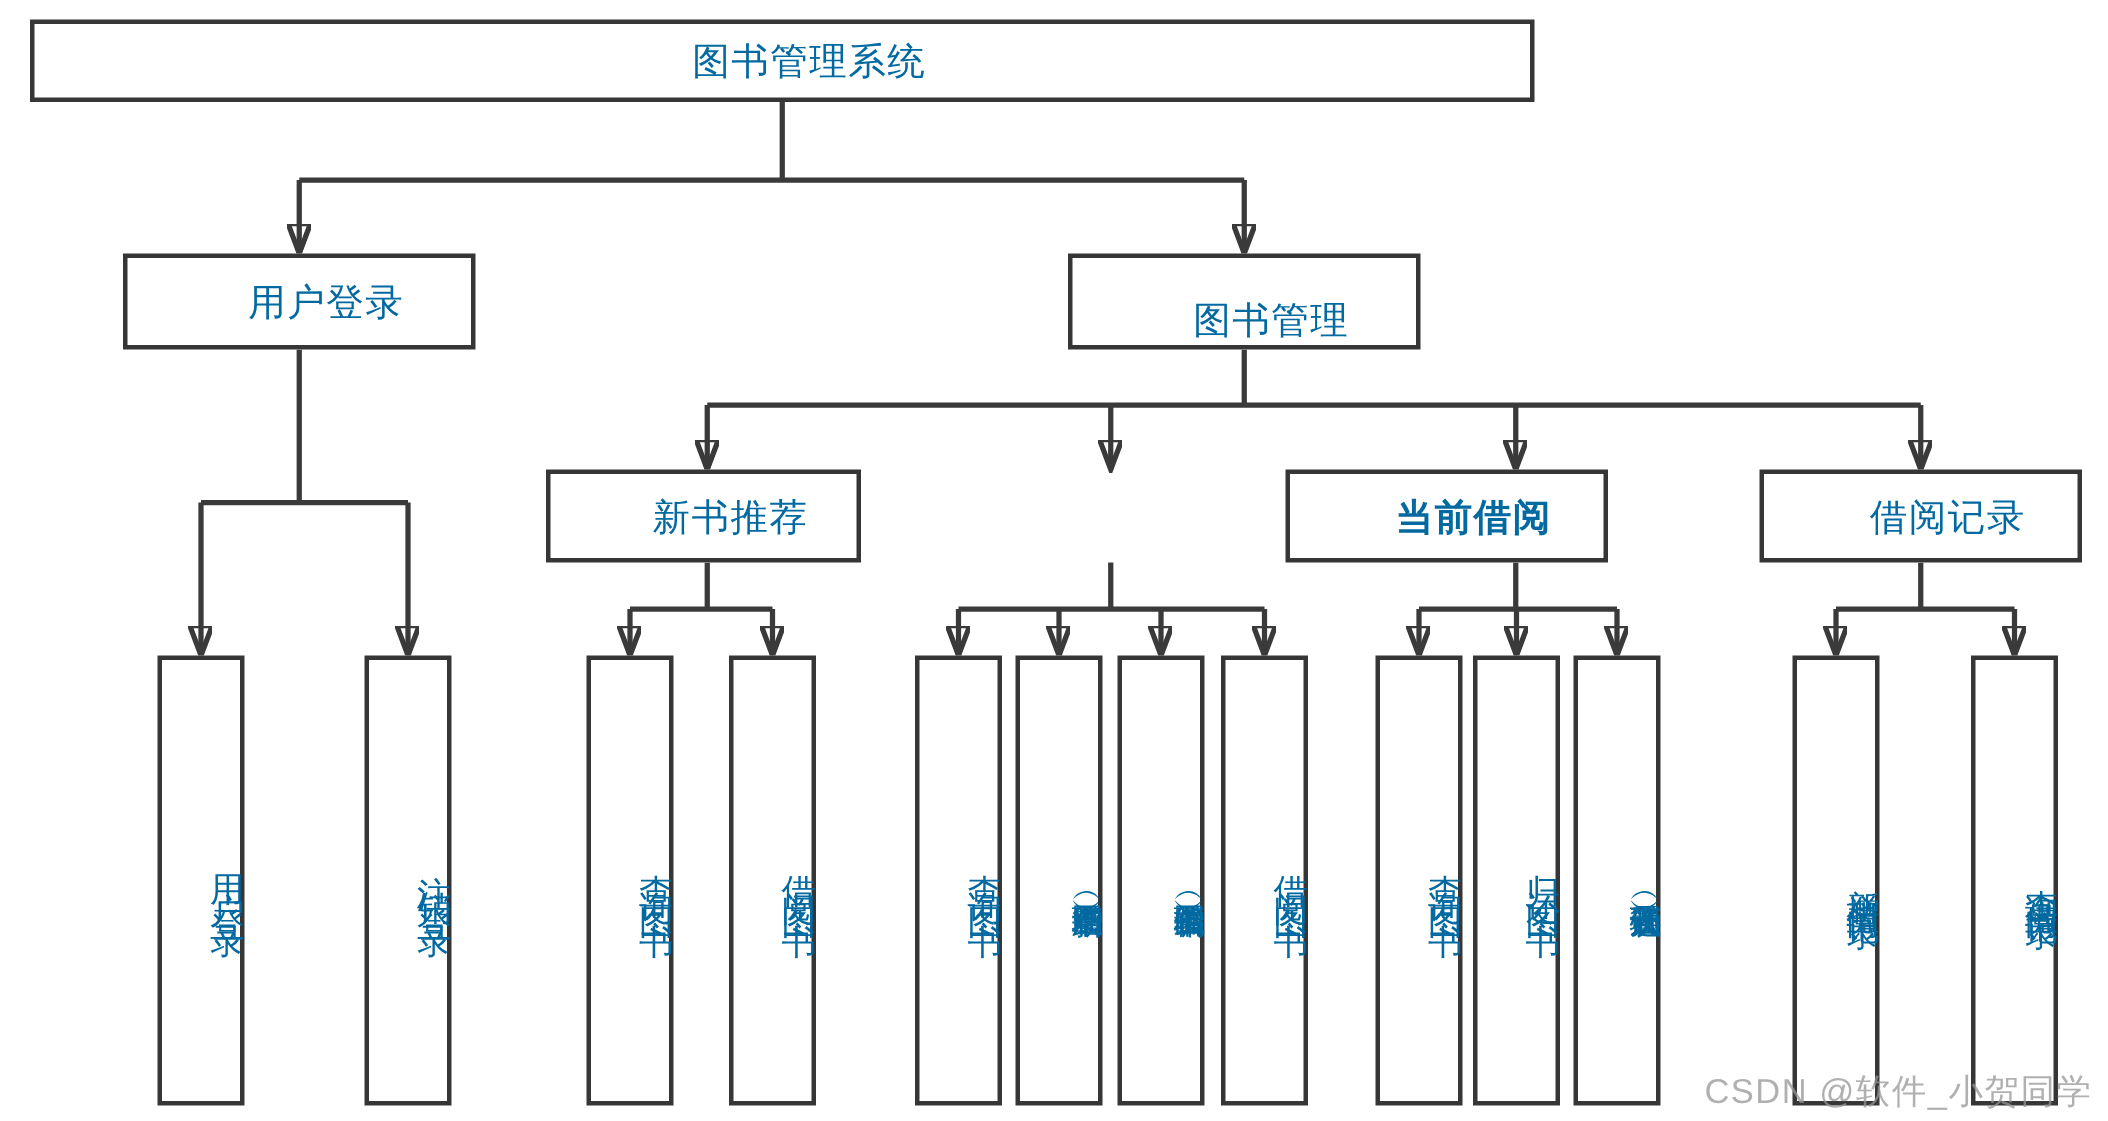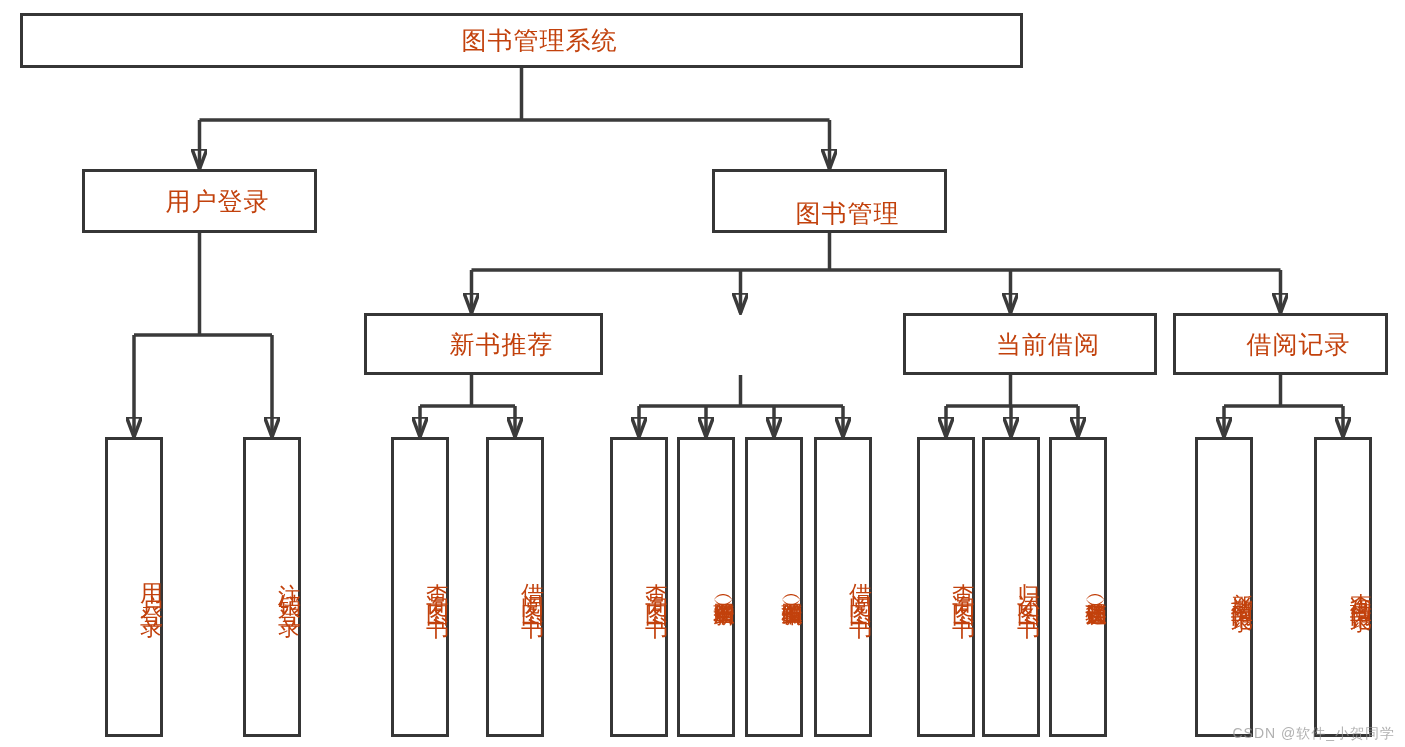--- a/index.html
+++ b/index.html
@@ -25,40 +25,40 @@
     fill: none;
   }
   .node {
     position: absolute;
     box-sizing: border-box;
     border: 3px solid #363636;
     background: #ffffff;
     display: flex;
     align-items: center;
     justify-content: center;
-    color: #c2410c;
+    color: #0369a1;
     padding-left: 36px;
   }
   .h-node { font-size: 25px; letter-spacing: 1px; }
   .v-node { width: 58px; top: 437px; height: 300px; }
   .v-node span {
     writing-mode: vertical-rl;
     text-orientation: mixed;
     font-size: 23px;
     letter-spacing: 11px;
     line-height: 58px;
     white-space: nowrap;
   }
   .v-node.mid span { letter-spacing: 4px; font-size: 22px; }
   .v-node.long span { letter-spacing: 0px; font-size: 21px; }
   .watermark {
     position: absolute;
     right: 10px;
     bottom: 4px;
-    font-size: 14px;
+    font-size: 23px;
     letter-spacing: 1px;
     color: rgba(150,150,150,0.75);
     z-index: 5;
   }
 </style>
 </head>
 <body>
 
 <div class="canvas">
 
@@ -128,24 +128,24 @@
     <span>图书管理系统</span>
   </div>
 
   <div class="node h-node" style="left:82px; top:169px; width:235px; height:64px;">
     <span>用户登录</span>
   </div>
   <div class="node h-node" style="left:712px; top:169px; width:235px; height:64px;align-items:flex-end;">
     <span>图书管理</span>
   </div>
 
-  <div class="node h-node" style="left:364px; top:313px; width:239px; height:62px;">
+  <div class="node h-node" style="left:364px; top:313px; width:210px; height:62px;">
     <span>新书推荐</span>
   </div>
-  <div class="node h-node" style="left:903px; top:313px; width:254px; height:62px;">
+  <div class="node h-node" style="left:857px; top:313px; width:215px; height:62px;font-weight:bold;">
     <span>当前借阅</span>
   </div>
   <div class="node h-node" style="left:1173px; top:313px; width:215px; height:62px;">
     <span>借阅记录</span>
   </div>
 
   <div class="node v-node" style="left:105px;">
     <span>用户登录</span>
   </div>
   <div class="node v-node" style="left:243px;">

